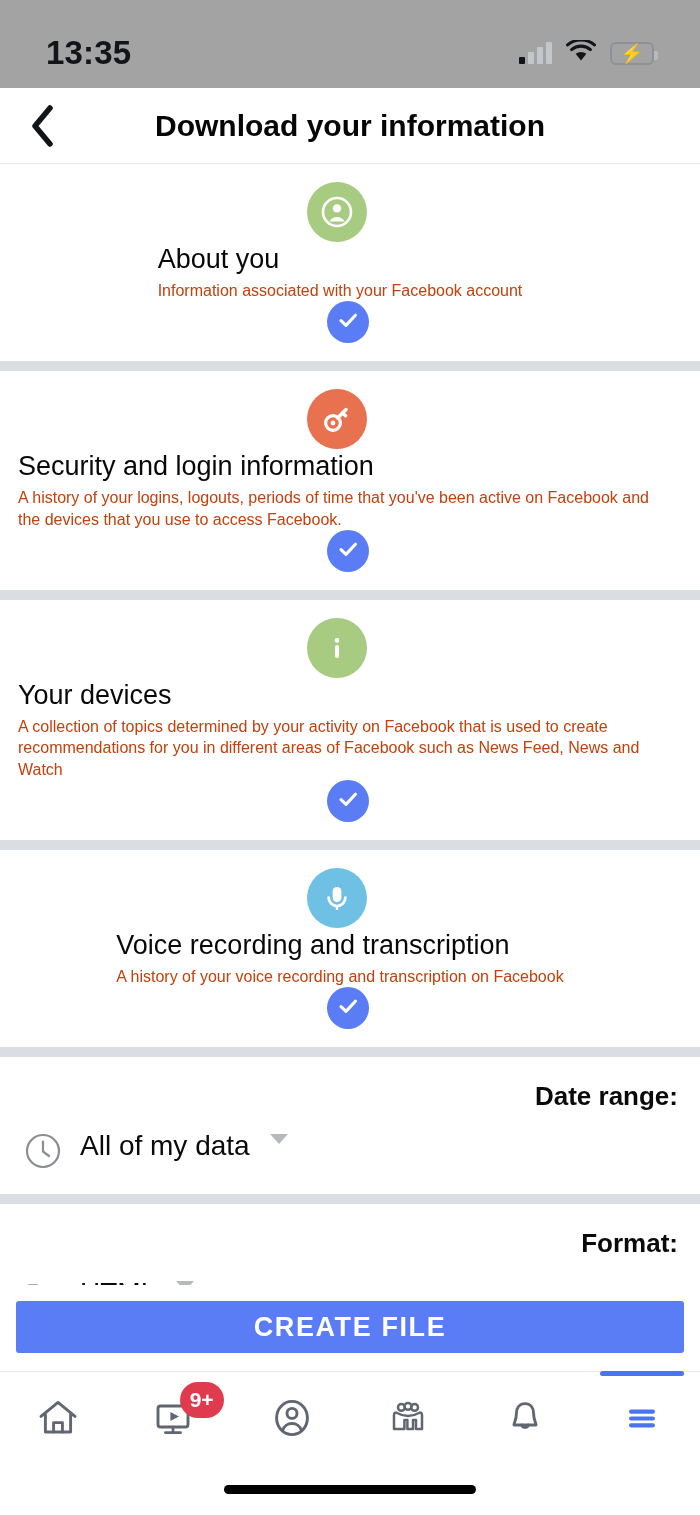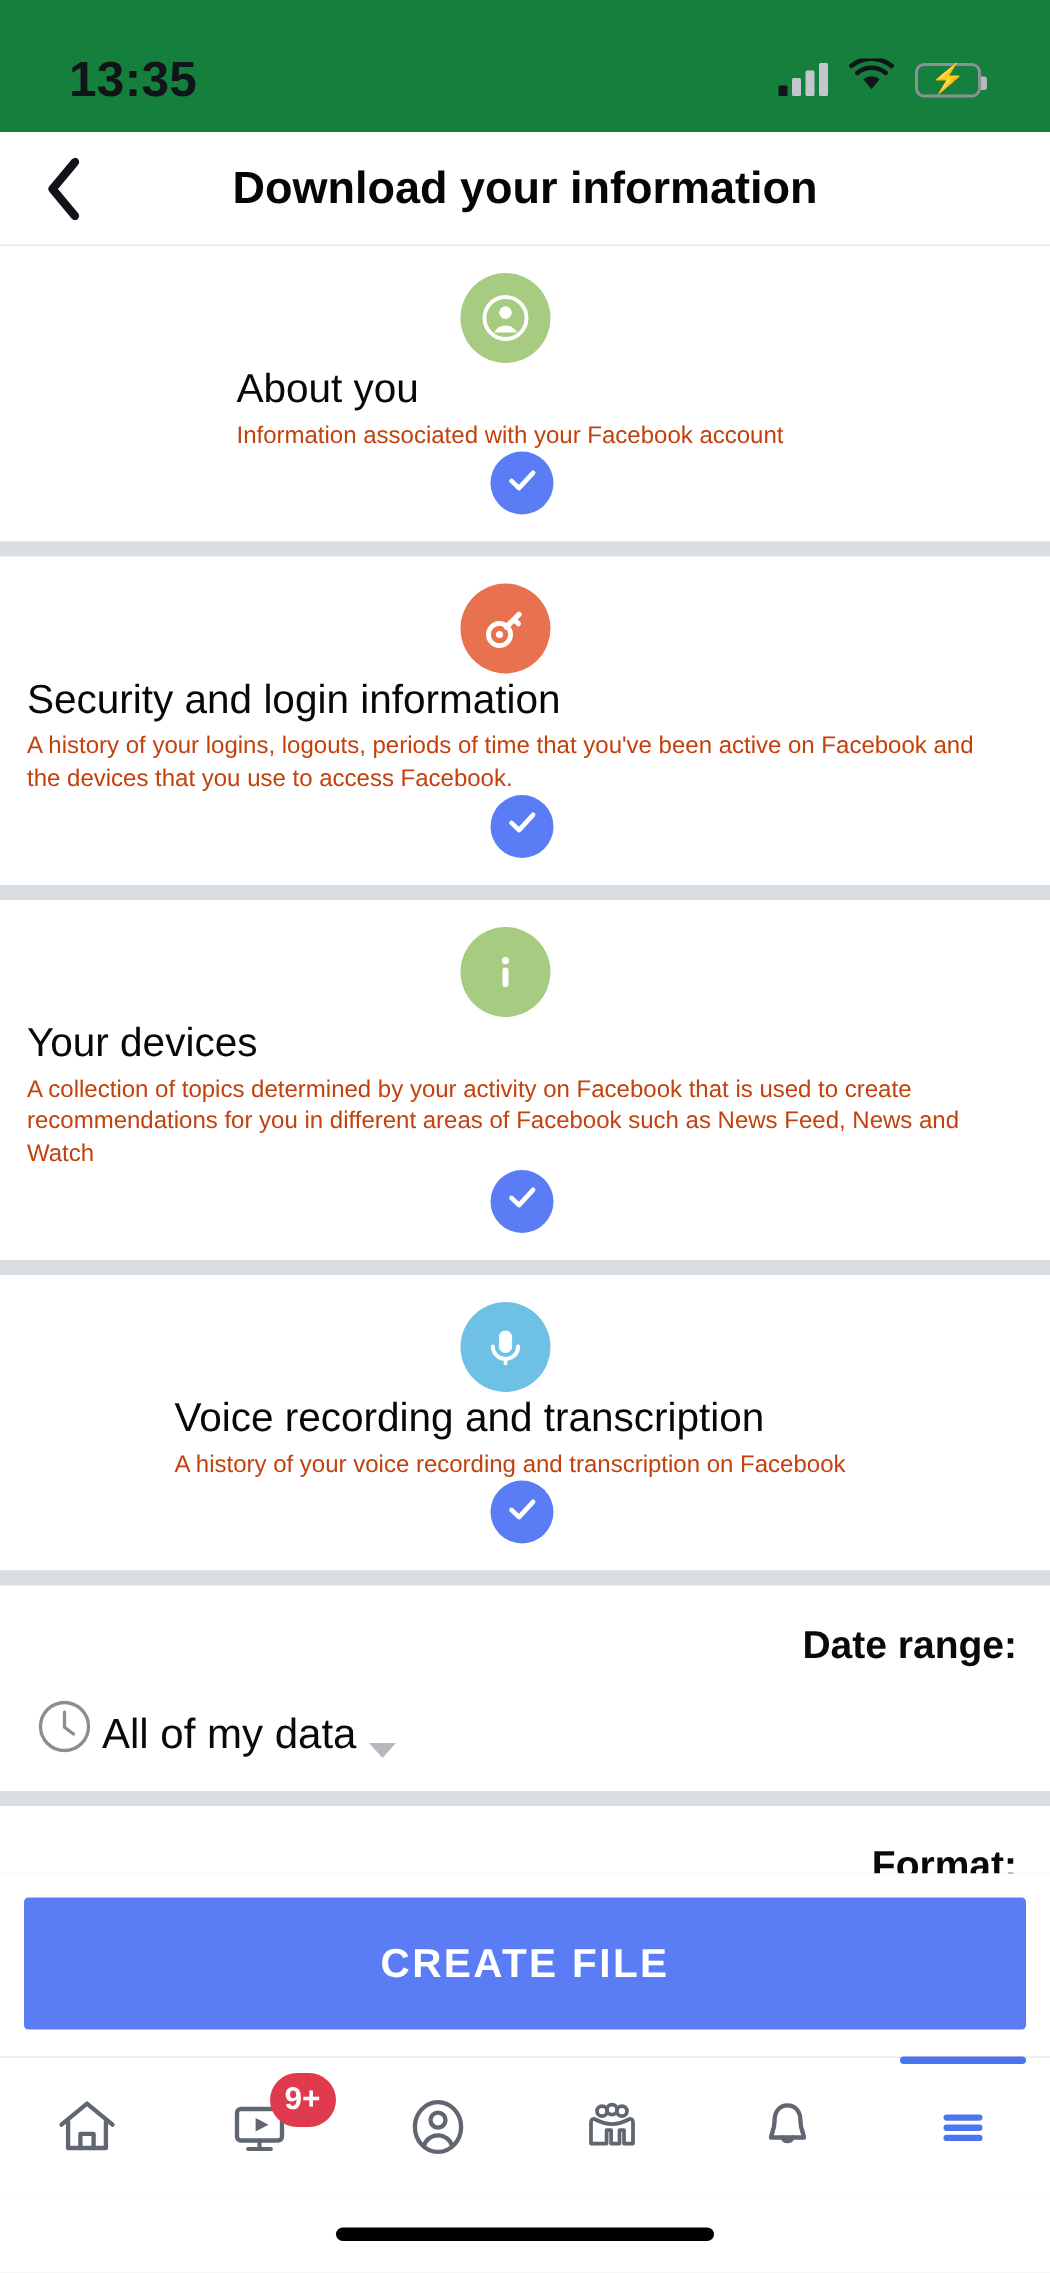--- a/index.html
+++ b/index.html
@@ -13,21 +13,21 @@
   .phone {
     position: relative;
     width: 700px; height: 1515px;
     background: #ebedf0;
     display: flex; flex-direction: column;
   }
 
   
   .statusbar {
     height: 88px;
-    background: #15803d;
+    background: #a3a3a3;
     display: flex; align-items: center; justify-content: space-between;
     padding: 18px 46px 0 46px;
     flex: 0 0 auto;
   }
   .status-time {
     font-size: 33px; font-weight: 700; color: #111418;
     letter-spacing: 0.2px;
   }
   .status-right { display: flex; align-items: center; gap: 14px; }
   .sig { display: flex; align-items: flex-end; gap: 3px; height: 22px; }
@@ -99,33 +99,33 @@
     flex: 0 0 42px; width: 42px; height: 42px; border-radius: 50%;
     background: #5a7cf4; display: flex; align-items: center; justify-content: center;
     cursor: pointer;
   }
 
   
   .opt { padding: 24px 22px 22px 22px; }
   .opt .o-label {
     font-size: 26px; font-weight: 700; color: #0a0a0b; margin-bottom: 18px; text-align: right;
   }
-  .opt .o-value { display: flex; align-items: flex-end; gap: 4px; cursor: pointer; }
+  .opt .o-value { display: flex; align-items: flex-start; gap: 16px; cursor: pointer; }
   .opt .o-icon { width: 42px; height: 42px; display: flex; align-items: center; justify-content: center; }
   .opt .o-text { font-size: 28px; color: #0a0a0b; }
   .caret {
     width: 0; height: 0;
     border-left: 9px solid transparent; border-right: 9px solid transparent;
     border-top: 10px solid #b6b9bd; margin-left: 4px; margin-top: 4px;
   }
 
   
   .cta-wrap { background: #ffffff; padding: 16px 16px 18px 16px; flex: 0 0 auto; }
   .cta {
-    width: 100%; height: 88px; background: #5a7cf4; border: none;
+    width: 100%; height: 52px; background: #5a7cf4; border: none;
     border-radius: 3px; color: #ffffff; font-size: 27px; font-weight: 700;
     letter-spacing: 1.6px; font-family: "Liberation Sans", sans-serif;
     cursor: pointer;
   }
 
   
   .tabbar {
     height: 92px; background: #ffffff; border-top: 1px solid #e8eaec;
     display: flex; align-items: center; flex: 0 0 auto;
   }

